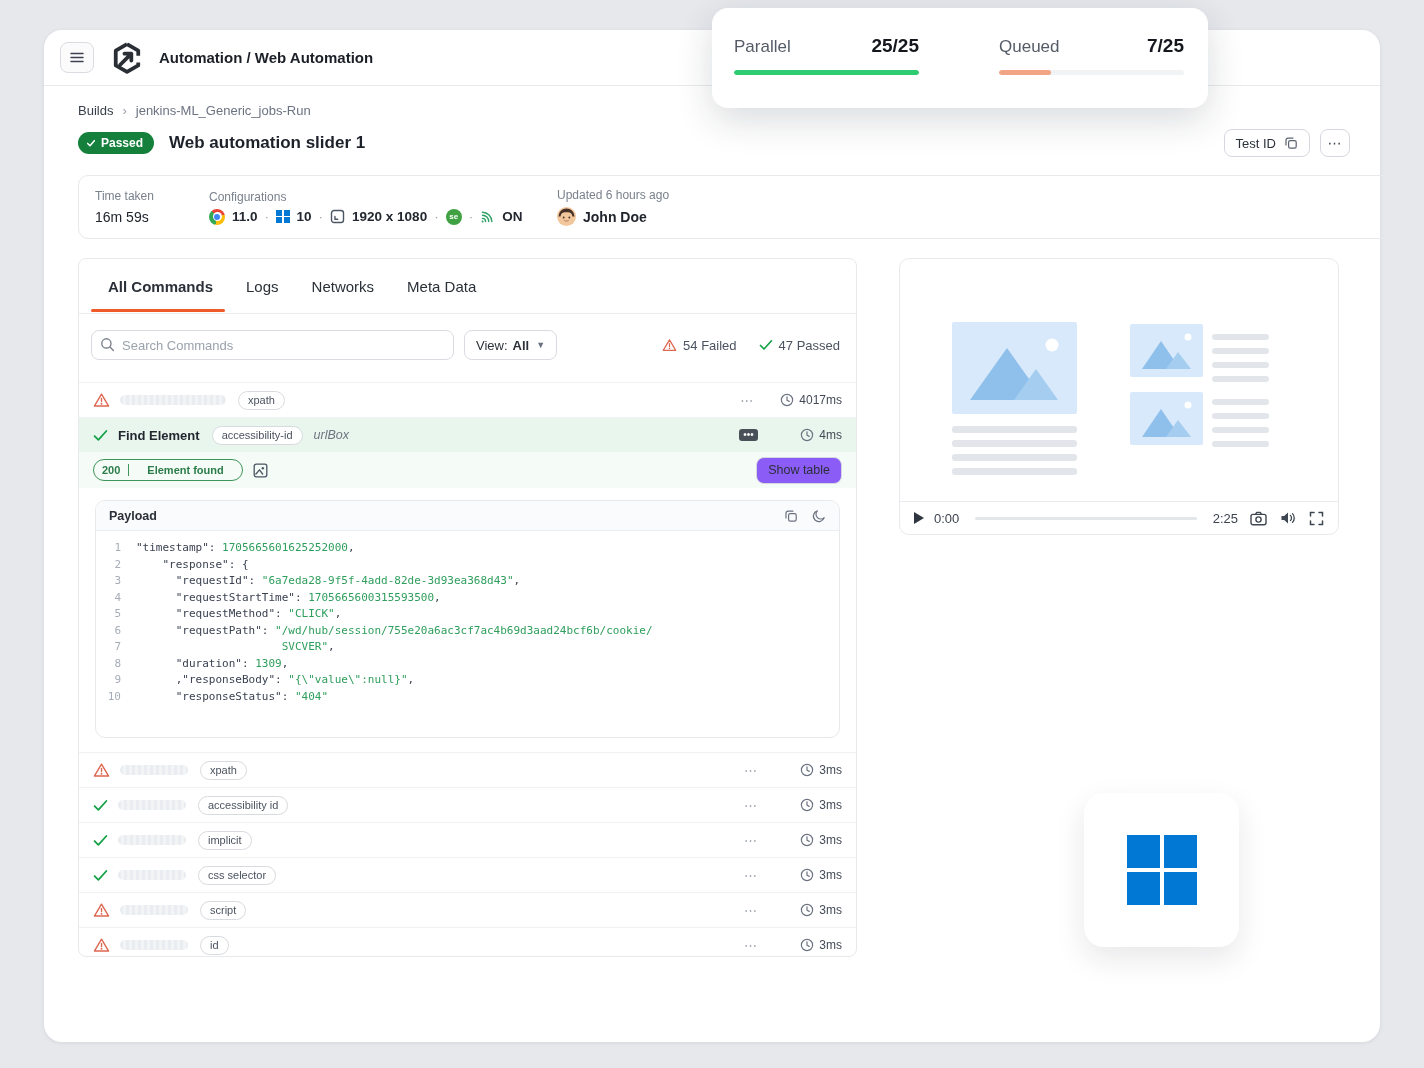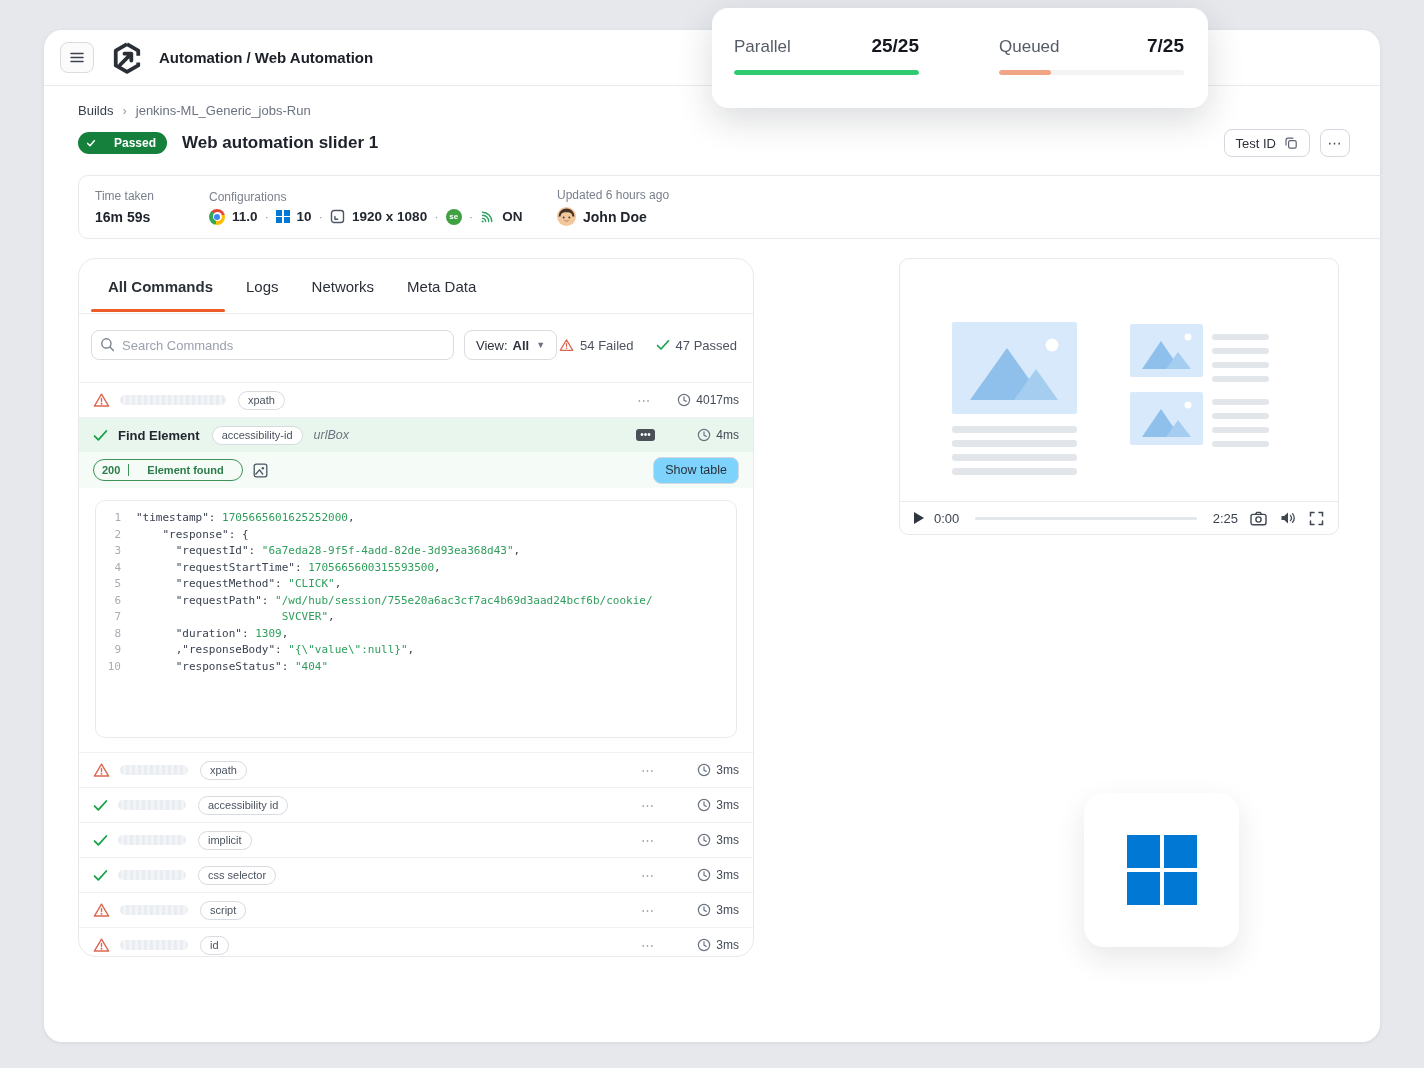--- a/index.html
+++ b/index.html
@@ -23,49 +23,49 @@
   .conc-value{font-size:19px;color:#14171d;font-weight:600}
   .conc-track{margin-top:13px;height:5px;border-radius:3px;background:#f1f3f5;overflow:hidden}
   .conc-fill{height:100%;border-radius:3px}
 
   
   .breadcrumb{position:absolute;left:34px;top:73px;display:flex;align-items:center;gap:9px;font-size:13px}
   .crumb-root{color:#383f4b;font-weight:500}
   .crumb-sep{color:#9aa1ab;font-size:13px}
   .crumb-cur{color:#6b7280}
   .title-row{position:absolute;left:34px;top:98px;right:30px;height:30px;display:flex;align-items:center}
-  .passed-badge{background:#15803c;color:#fff;font-size:12px;font-weight:bold;border-radius:12px;height:22px;padding:0 11px 0 8px;display:flex;gap:18px;align-items:center}
+  .passed-badge{background:#15803c;color:#fff;font-size:12px;font-weight:bold;border-radius:12px;height:22px;padding:0 11px 0 8px;display:flex;gap:5px;align-items:center}
   .test-title{margin-left:15px;font-size:17px;font-weight:bold;color:#1d212a}
   .title-actions{margin-left:auto;display:flex;gap:10px}
   .btn{height:28px;border:1px solid #d5d8de;border-radius:8px;background:#fff;display:flex;align-items:center;gap:8px;padding:0 11px;font-size:13px;color:#2b3039;font-weight:500;cursor:pointer}
   .btn-more{width:30px;justify-content:center;padding:0;color:#3c4250;font-size:14px;letter-spacing:1px}
 
   
   .summary{position:absolute;left:34px;top:145px;width:1410px;height:64px;border:1px solid #e7e9ed;border-radius:10px;display:flex;align-items:center;padding:0 16px}
   .sum-label{font-size:12px;color:#79818c}
   .sum-col1{width:100px}
-  .sum-val{margin-top:6px;font-size:14px;font-weight:bold;color:#20242c}
+  .sum-val{margin-top:6px;font-size:14px;font-weight:normal;color:#20242c}
   .sum-col2{width:332px;margin-left:14px}
   .cfg-row{margin-top:5px;display:flex;align-items:center;gap:7px;font-size:13.5px;font-weight:bold;color:#23272f}
   .middot{color:#9aa1ab;font-weight:normal}
   .sum-col3{margin-left:16px}
   .user-row{margin-top:5px;display:flex;align-items:center;gap:7px;font-size:14px;font-weight:bold;color:#20242c}
 
   
   .chrome{width:16px;height:16px;border-radius:50%;background:conic-gradient(from -45deg,#ea4335 0 33%,#fbbc05 0 66%,#34a853 0 100%);position:relative;flex:none}
   .chrome::before{content:"";position:absolute;inset:3.5px;background:#fff;border-radius:50%}
   .chrome::after{content:"";position:absolute;inset:5px;background:#4285f4;border-radius:50%}
   
   .winlogo{display:grid;grid-template-columns:6px 6px;grid-template-rows:6px 6px;gap:1.5px;flex:none}
   .winlogo i{background:#0078d4}
   
   .selenium{width:16px;height:16px;border-radius:50%;background:#3fa142;color:#fff;font-size:8px;font-weight:bold;display:flex;align-items:center;justify-content:center;flex:none}
 
   
-  .left-panel{position:absolute;left:34px;top:228px;width:676px;height:699px;border:1px solid #e7e9ed;border-radius:18px;background:#fff;overflow:hidden}
+  .left-panel{position:absolute;left:34px;top:228px;width:779px;height:699px;border:1px solid #e7e9ed;border-radius:8px;background:#fff;overflow:hidden}
   .tabs{height:55px;border-bottom:1px solid #ececee;display:flex;align-items:center;padding-left:29px;gap:33px}
   .tab{font-size:15px;color:#2a2f38;cursor:pointer;position:relative}
   .tab.active{font-weight:bold}
   .tab.active::after{content:"";position:absolute;left:-17px;right:-12px;bottom:-17px;height:3px;background:#ef5a29;border-radius:2px}
   .toolbar{height:46px;display:flex;align-items:center;padding:0 16px 0 12px;margin-top:8px}
   .search{position:relative;width:363px}
   .search input{width:100%;height:30px;border:1px solid #d8dbe0;border-radius:8px;padding:0 10px 0 30px;font-size:13px;color:#333;background:#fff;outline:none;font-family:"Liberation Sans",sans-serif}
   .search input::placeholder{color:#9aa2ac}
   .search .sicon{position:absolute;left:9px;top:7px}
   .view-box{margin-left:10px;height:30px;border:1px solid #d8dbe0;border-radius:8px;display:flex;align-items:center;gap:5px;padding:0 11px;font-size:13px;color:#2c313a;cursor:pointer}
@@ -85,21 +85,21 @@
   .spacer{flex:1}
   .dots{color:#8b929c;font-size:13px;letter-spacing:1px;margin-right:26px;cursor:pointer}
   .dots-dark{width:19px;height:12px;background:#4a5058;border-radius:3px;color:#fff;font-size:10px;line-height:10px;display:flex;align-items:center;justify-content:center;margin-right:26px;cursor:pointer}
   .dur{display:flex;align-items:center;gap:5px;font-size:12px;color:#434a56;min-width:58px;justify-content:flex-end}
 
   .resp-row{height:36px;background:#f5fbf7;display:flex;align-items:center;padding:0 14px}
   .status-pill{display:flex;align-items:center;border:1.4px solid #3f9459;border-radius:12px;height:22px;overflow:hidden;color:#2a7d49;font-size:11px;font-weight:bold}
   .status-pill .code{padding:0 8px}
   .status-pill .msg{padding:0 18px;border-left:1.4px solid #3f9459}
   .img-icon{margin-left:10px;display:flex}
-  .show-table{margin-left:auto;height:27px;border:1px solid #d5d8de;border-radius:8px;background:#7dd3fc;display:flex;align-items:center;padding:0 11px;font-size:12.5px;color:#2b3039;cursor:pointer}
+  .show-table{margin-left:auto;height:27px;border:1px solid #d5d8de;border-radius:8px;background:#8b5cf6;display:flex;align-items:center;padding:0 11px;font-size:12.5px;color:#2b3039;cursor:pointer}
 
   .payload-wrap{padding:12px 16px 14px;border-bottom:1px solid #f0f1f4}
   .payload-box{border:1px solid #e7e9ed;border-radius:10px;overflow:hidden;height:238px}
   .payload-head{height:30px;background:#fafbfc;border-bottom:1px solid #eceef1;display:flex;align-items:center;padding:0 13px;font-size:12.5px;font-weight:bold;color:#2b3039}
   .payload-icons{margin-left:auto;display:flex;gap:14px;align-items:center}
   .payload-code{padding:9px 0;font-family:"DejaVu Sans Mono",monospace;font-size:11px;line-height:16.5px}
   .pl{display:flex;white-space:pre}
   .ln{width:40px;text-align:right;color:#a6adb6;flex:none;padding-right:15px}
   .k{color:#3a4150}
   .v{color:#2e9e5c}
@@ -348,20 +348,34 @@
               <rect x="1.2" y="1.2" width="12.6" height="12.6" rx="2" fill="none" stroke="#4b5563" stroke-width="1.3"></rect>
               <circle cx="9.8" cy="5.2" r="1.2" fill="#4b5563"></circle>
               <path d="M2.5 11.5 L6.5 6.8 L10 11.5" fill="none" stroke="#4b5563" stroke-width="1.3" stroke-linejoin="round"></path>
             </svg>
         </span>
         <span class="show-table">Show table</span>
       </div>
 
       <div class="payload-wrap">
         <div class="payload-box">
+          <div class="payload-head">
+            <span>Payload</span>
+            <span class="payload-icons">
+              <svg width="14" height="14" viewBox="0 0 14 14">
+                  <g fill="none" stroke="#6b7280" stroke-width="1.2">
+                    <rect x="4.6" y="4.6" width="7.6" height="7.6" rx="1.6"></rect>
+                    <path d="M9.4 2.2 H4 a2 2 0 0 0 -2 2 v5.4"></path>
+                  </g>
+                </svg>
+              <svg width="14" height="14" viewBox="0 0 14 14">
+                  <path d="M12.2 8.6 A5.5 5.5 0 1 1 5.4 1.8 A4.5 4.5 0 0 0 12.2 8.6 Z" fill="none" stroke="#6b7280" stroke-width="1.2" stroke-linejoin="round"></path>
+                </svg>
+            </span>
+          </div>
           <div class="payload-code">
             <div class="pl"><span class="ln">1</span><span><span class="k">"timestamp": </span><span class="v">1705665601625252000</span><span class="k">,</span></span></div>
             <div class="pl"><span class="ln">2</span><span><span class="k">    "response": {</span><span class="v"></span><span class="k"></span></span></div>
             <div class="pl"><span class="ln">3</span><span><span class="k">      "requestId": </span><span class="v">"6a7eda28-9f5f-4add-82de-3d93ea368d43"</span><span class="k">,</span></span></div>
             <div class="pl"><span class="ln">4</span><span><span class="k">      "requestStartTime": </span><span class="v">1705665600315593500</span><span class="k">,</span></span></div>
             <div class="pl"><span class="ln">5</span><span><span class="k">      "requestMethod": </span><span class="v">"CLICK"</span><span class="k">,</span></span></div>
             <div class="pl"><span class="ln">6</span><span><span class="k">      "requestPath": </span><span class="v">"/wd/hub/session/755e20a6ac3cf7ac4b69d3aad24bcf6b/cookie/</span><span class="k"></span></span></div>
             <div class="pl"><span class="ln">7</span><span><span class="k">                      </span><span class="v">SVCVER"</span><span class="k">,</span></span></div>
             <div class="pl"><span class="ln">8</span><span><span class="k">      "duration": </span><span class="v">1309</span><span class="k">,</span></span></div>
             <div class="pl"><span class="ln">9</span><span><span class="k">      ,"responseBody": </span><span class="v">"{\"value\":null}"</span><span class="k">,</span></span></div>

